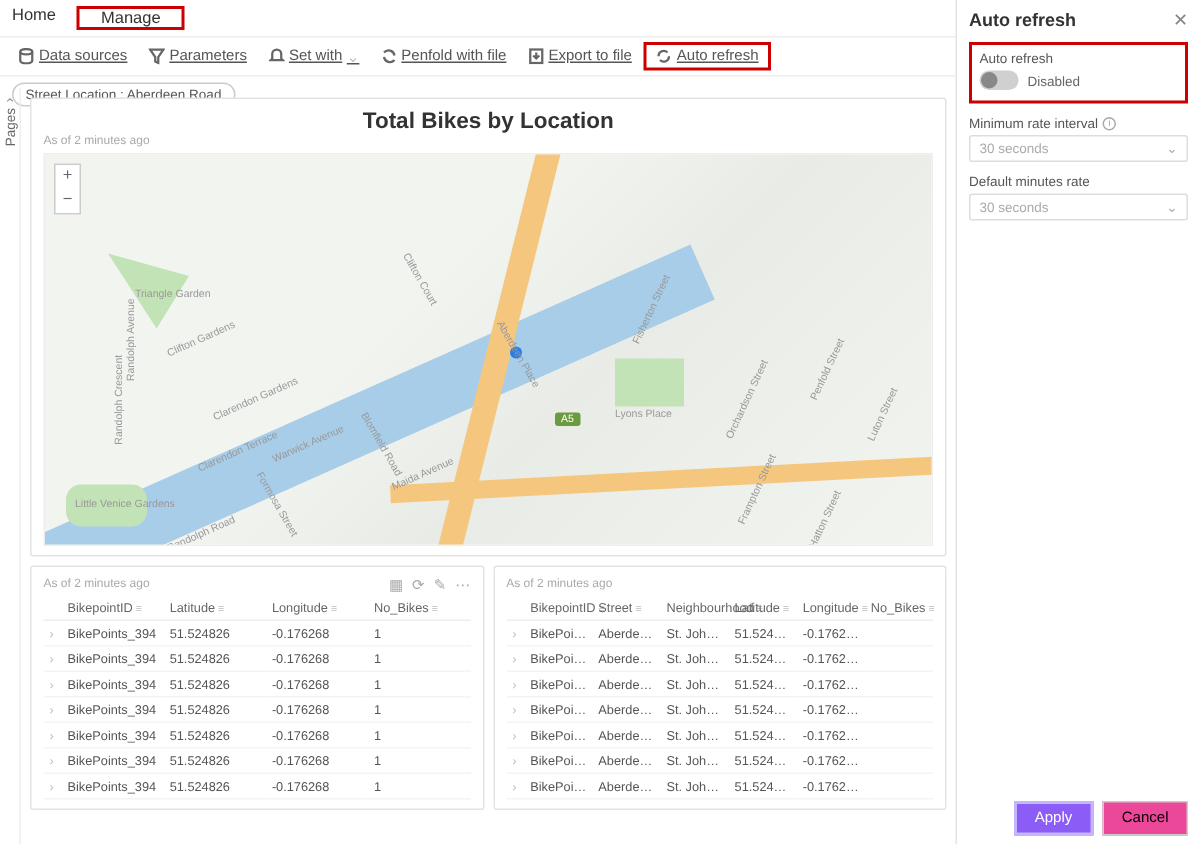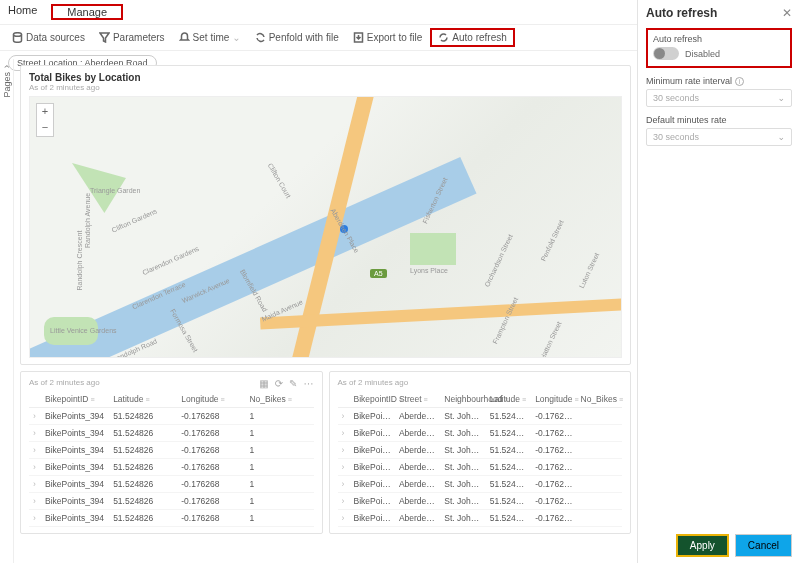--- a/index.html
+++ b/index.html
@@ -3,33 +3,33 @@
 <meta charset="utf-8">
 <style>
 * { box-sizing: border-box; margin: 0; padding: 0; font-family: "Segoe UI", Arial, sans-serif; }
 body { width: 800px; height: 563px; overflow: hidden; background: #fff; font-size: 10px; color: #333; position: relative; }
 
 .topnav { display: flex; gap: 14px; padding: 4px 8px; border-bottom: 1px solid #eee; font-size: 11px; }
 .topnav span { cursor: pointer; }
 .hl-red { border: 2px solid #c00; }
 
 .toolbar { display: flex; gap: 2px; padding: 3px 6px; border-bottom: 1px solid #eee; font-size: 10px; align-items: center; }
-.tool { display: inline-flex; align-items: flex-start; gap: 3px; padding: 2px 6px; color: #555; cursor: pointer; }
+.tool { display: inline-flex; align-items: flex-start; gap: 3px; padding: 2px 6px; color: #555; cursor: pointer; text-decoration: underline; }
 .tool svg { width: 11px; height: 11px; stroke: #666; fill: none; stroke-width: 1.5; }
 
 .filter-chip { margin: 4px 8px; display: inline-block; border: 1px solid #ccc; border-radius: 11px; padding: 2px 8px; font-size: 9px; color: #555; }
 
 .workspace { display: flex; position: absolute; top: 59px; bottom: 0; left: 0; right: 163px; }
 .pages-rail { width: 14px; border-right: 1px solid #eee; display: flex; align-items: flex-start; justify-content: center; padding-top: 6px; }
 .pages-rail span { writing-mode: vertical-rl; transform: rotate(180deg); font-size: 9px; color: #666; }
 .pages-rail .chev { font-size: 10px; color: #888; margin-bottom: 4px; }
 
 .canvas { flex: 1; padding: 6px; display: flex; flex-direction: column; gap: 6px; }
 .card { border: 1px solid #e3e3e3; border-radius: 2px; padding: 6px 8px; background: #fff; }
-.card-title { font-size: 10px; font-weight: 600; color: #333; }
+.card-title { font-size: 15px; font-weight: 600; color: #333; text-align: center; }
 .card-sub { font-size: 8px; color: #aaa; }
 
 .map { position: relative; height: 262px; background: linear-gradient(135deg,#f2f4f0 0%,#f2f4f0 40%,#e9ece6 60%,#f2f4f0 100%); overflow: hidden; margin-top: 4px; border: 1px solid #eee; }
 .map .river { position: absolute; left: -40px; top: 160px; width: 500px; height: 40px; background: #a8cde8; transform: rotate(-24deg); }
 .map .road-orange { position: absolute; left: 280px; top: -20px; width: 16px; height: 420px; background: #f5c77e; transform: rotate(14deg); }
 .map .road-orange2 { position: absolute; left: 230px; top: 210px; width: 400px; height: 12px; background: #f5c77e; transform: rotate(-3deg); }
 .map .park { position: absolute; background: #c2e3b5; }
 .map .st { position: absolute; font-size: 7px; color: #999; white-space: nowrap; }
 .map .zoom { position: absolute; left: 6px; top: 6px; display: flex; flex-direction: column; border: 1px solid #ccc; background: #fff; }
 .map .zoom div { width: 16px; height: 16px; text-align: center; line-height: 15px; font-size: 11px; color: #666; cursor: pointer; }
@@ -50,22 +50,22 @@
 .sp-title .x { font-size: 12px; color: #888; cursor: pointer; font-weight: 400; }
 .sp-sec { margin-top: 8px; }
 .sp-label { font-size: 9px; color: #555; margin-bottom: 3px; display:flex; align-items:center; gap:3px;}
 .toggle-wrap { border: 2px solid #c00; padding: 4px 5px; }
 .toggle { display: inline-flex; align-items: center; gap: 6px; }
 .switch { width: 26px; height: 13px; background: #d0d0d0; border-radius: 7px; position: relative; }
 .switch::after { content: ""; position: absolute; left: 1px; top: 1px; width: 11px; height: 11px; background: #888; border-radius: 50%; }
 .dd { border: 1px solid #ddd; border-radius: 2px; padding: 3px 6px; font-size: 9px; color: #aaa; display:flex; justify-content:space-between; align-items:center; }
 
 .sp-footer { position: absolute; bottom: 6px; right: 8px; display: flex; gap: 6px; }
-.btn { font-size: 10px; padding: 4px 12px; border: 1px solid #ccc; background: #0ea5e9; cursor: pointer; }
-.btn-apply { background: #14532d; color: #fff; border: 2px solid #eab308; }
+.btn { font-size: 10px; padding: 4px 12px; border: 1px solid #ccc; background: #ec4899; cursor: pointer; }
+.btn-apply { background: #8b5cf6; color: #fff; border: 2px solid #c4b5fd; }
 
 .info-circ { width:9px;height:9px;border:1px solid #aaa;border-radius:50%;display:inline-flex;align-items:center;justify-content:center;font-size:7px;color:#aaa; }
 </style>
 </head>
 <body>
 
 
 
 <div class="topnav">
   <span>Home</span>
@@ -83,21 +83,21 @@
   <div class="tool">
       <svg>
         <path d="M1 1h9l-3.5 5v4l-2-1v-3z"></path>
       </svg>
       <span>Parameters</span>
     </div>
   <div class="tool">
       <svg>
         <path d="M5.5 1a3 3 0 0 1 3 3v3l1 1H1.5l1-1V4a3 3 0 0 1 3-3z"></path>
       </svg>
-      <span>Set time</span>
+      <span>Set with</span>
       <span style="color:#bbb">⌄</span>
     </div>
   <div class="tool">
       <svg>
         <path d="M2 3a4 4 0 0 1 7 2M9 8a4 4 0 0 1-7-2"></path>
       </svg>
       <span>Penfold with file</span>
     </div>
   <div class="tool">
       <svg>

